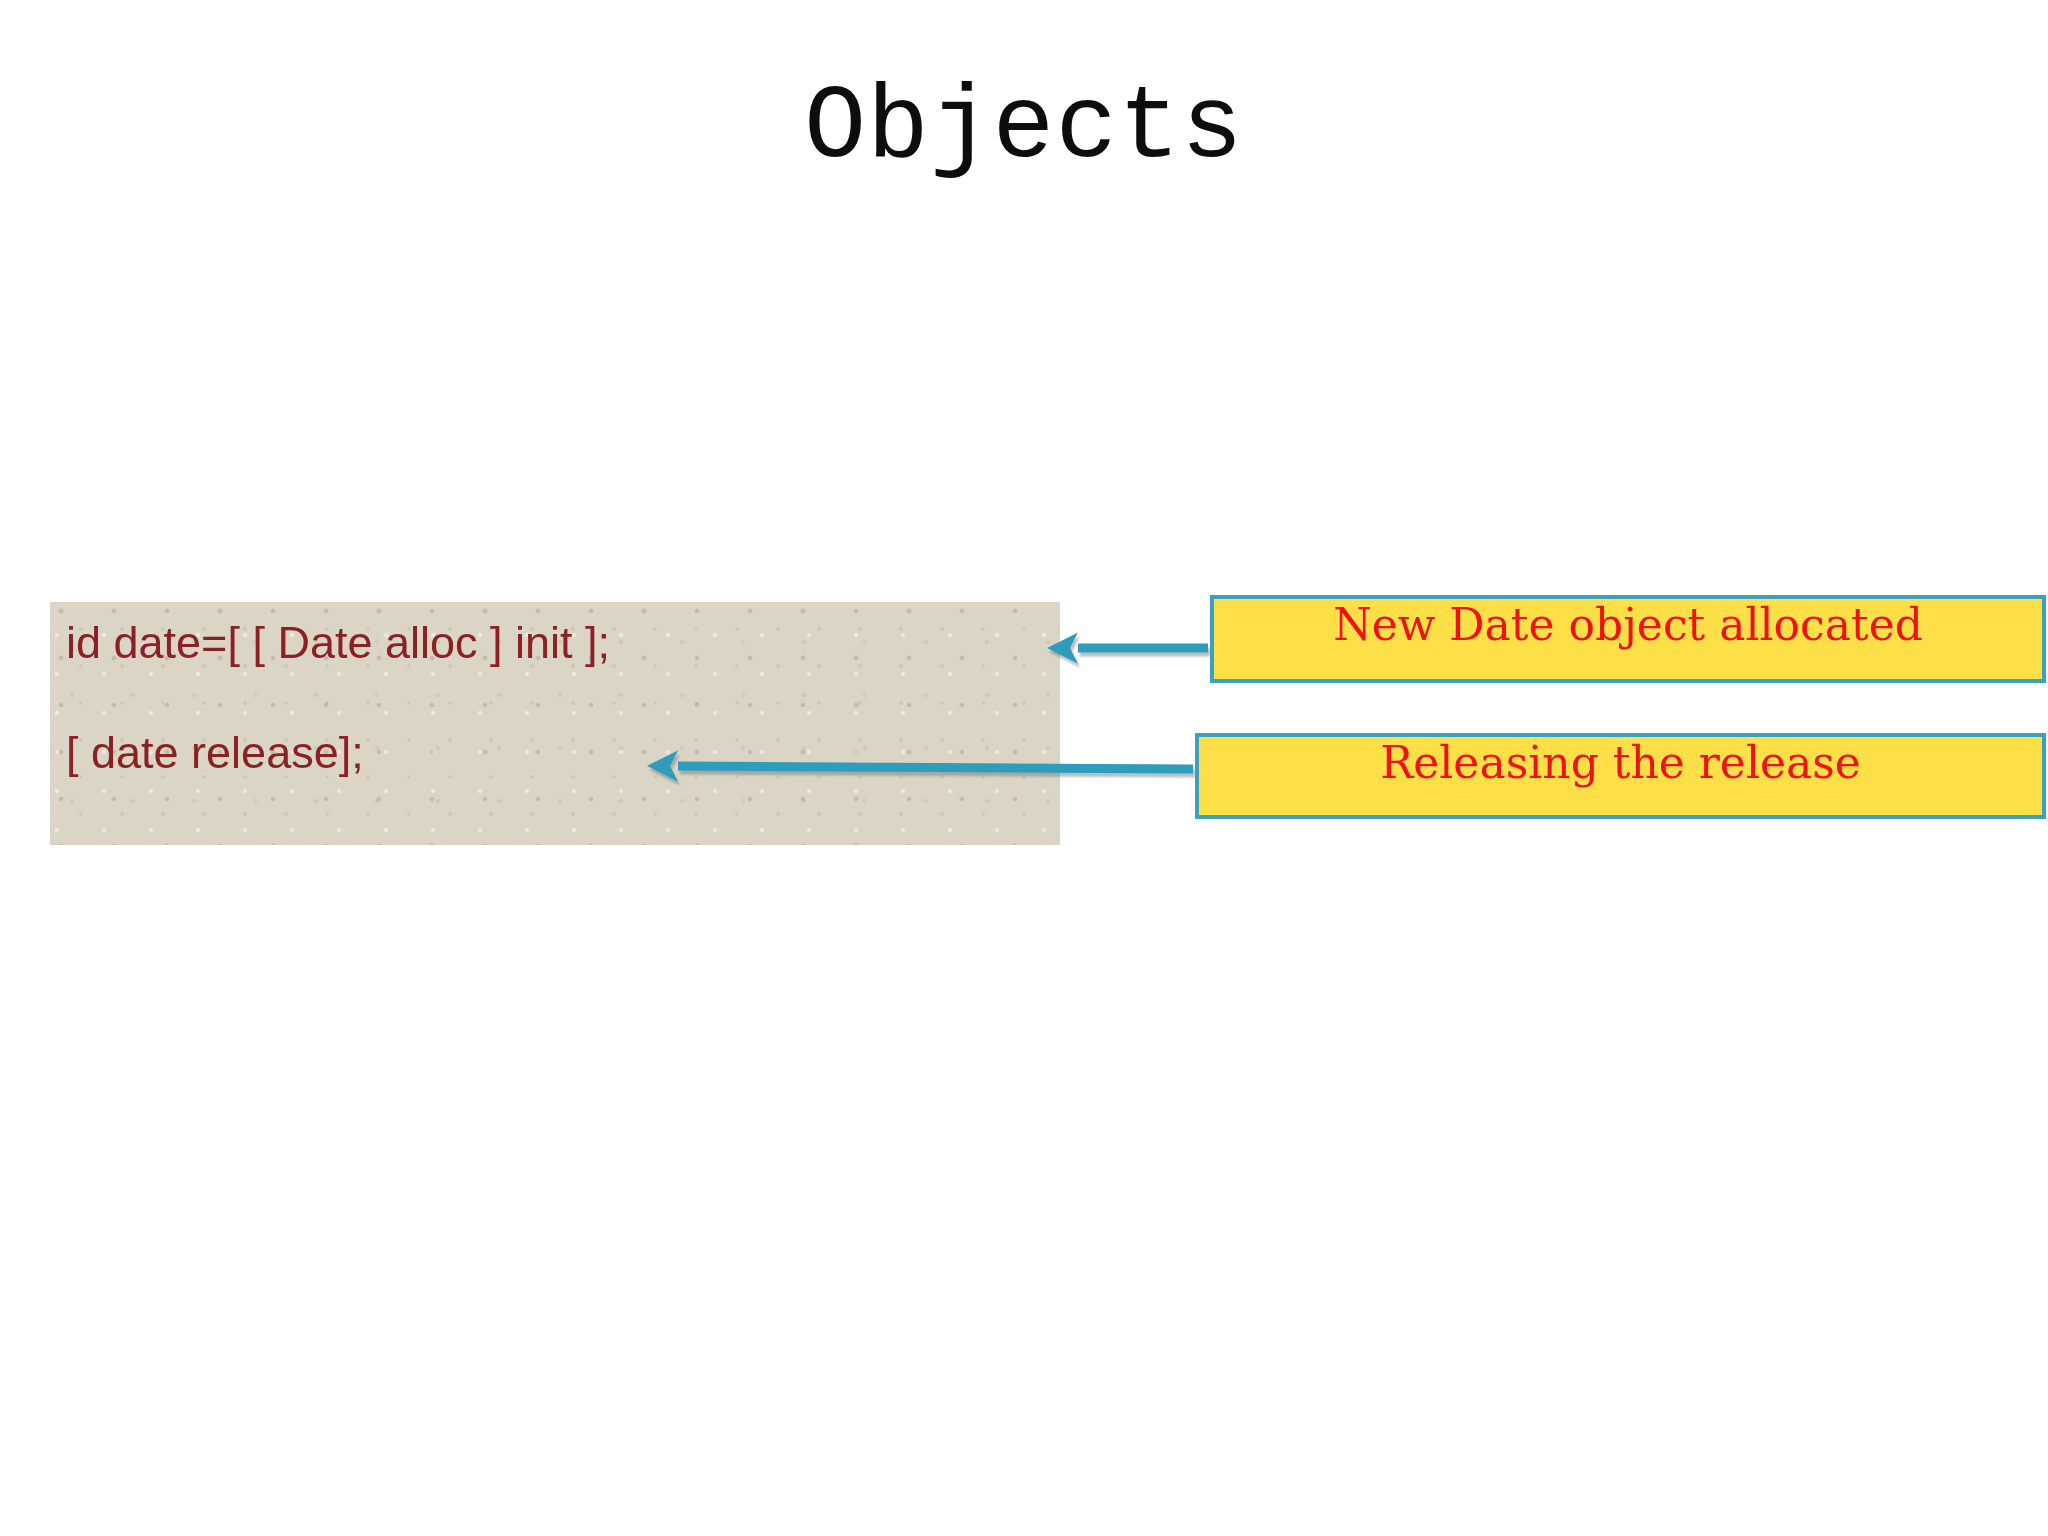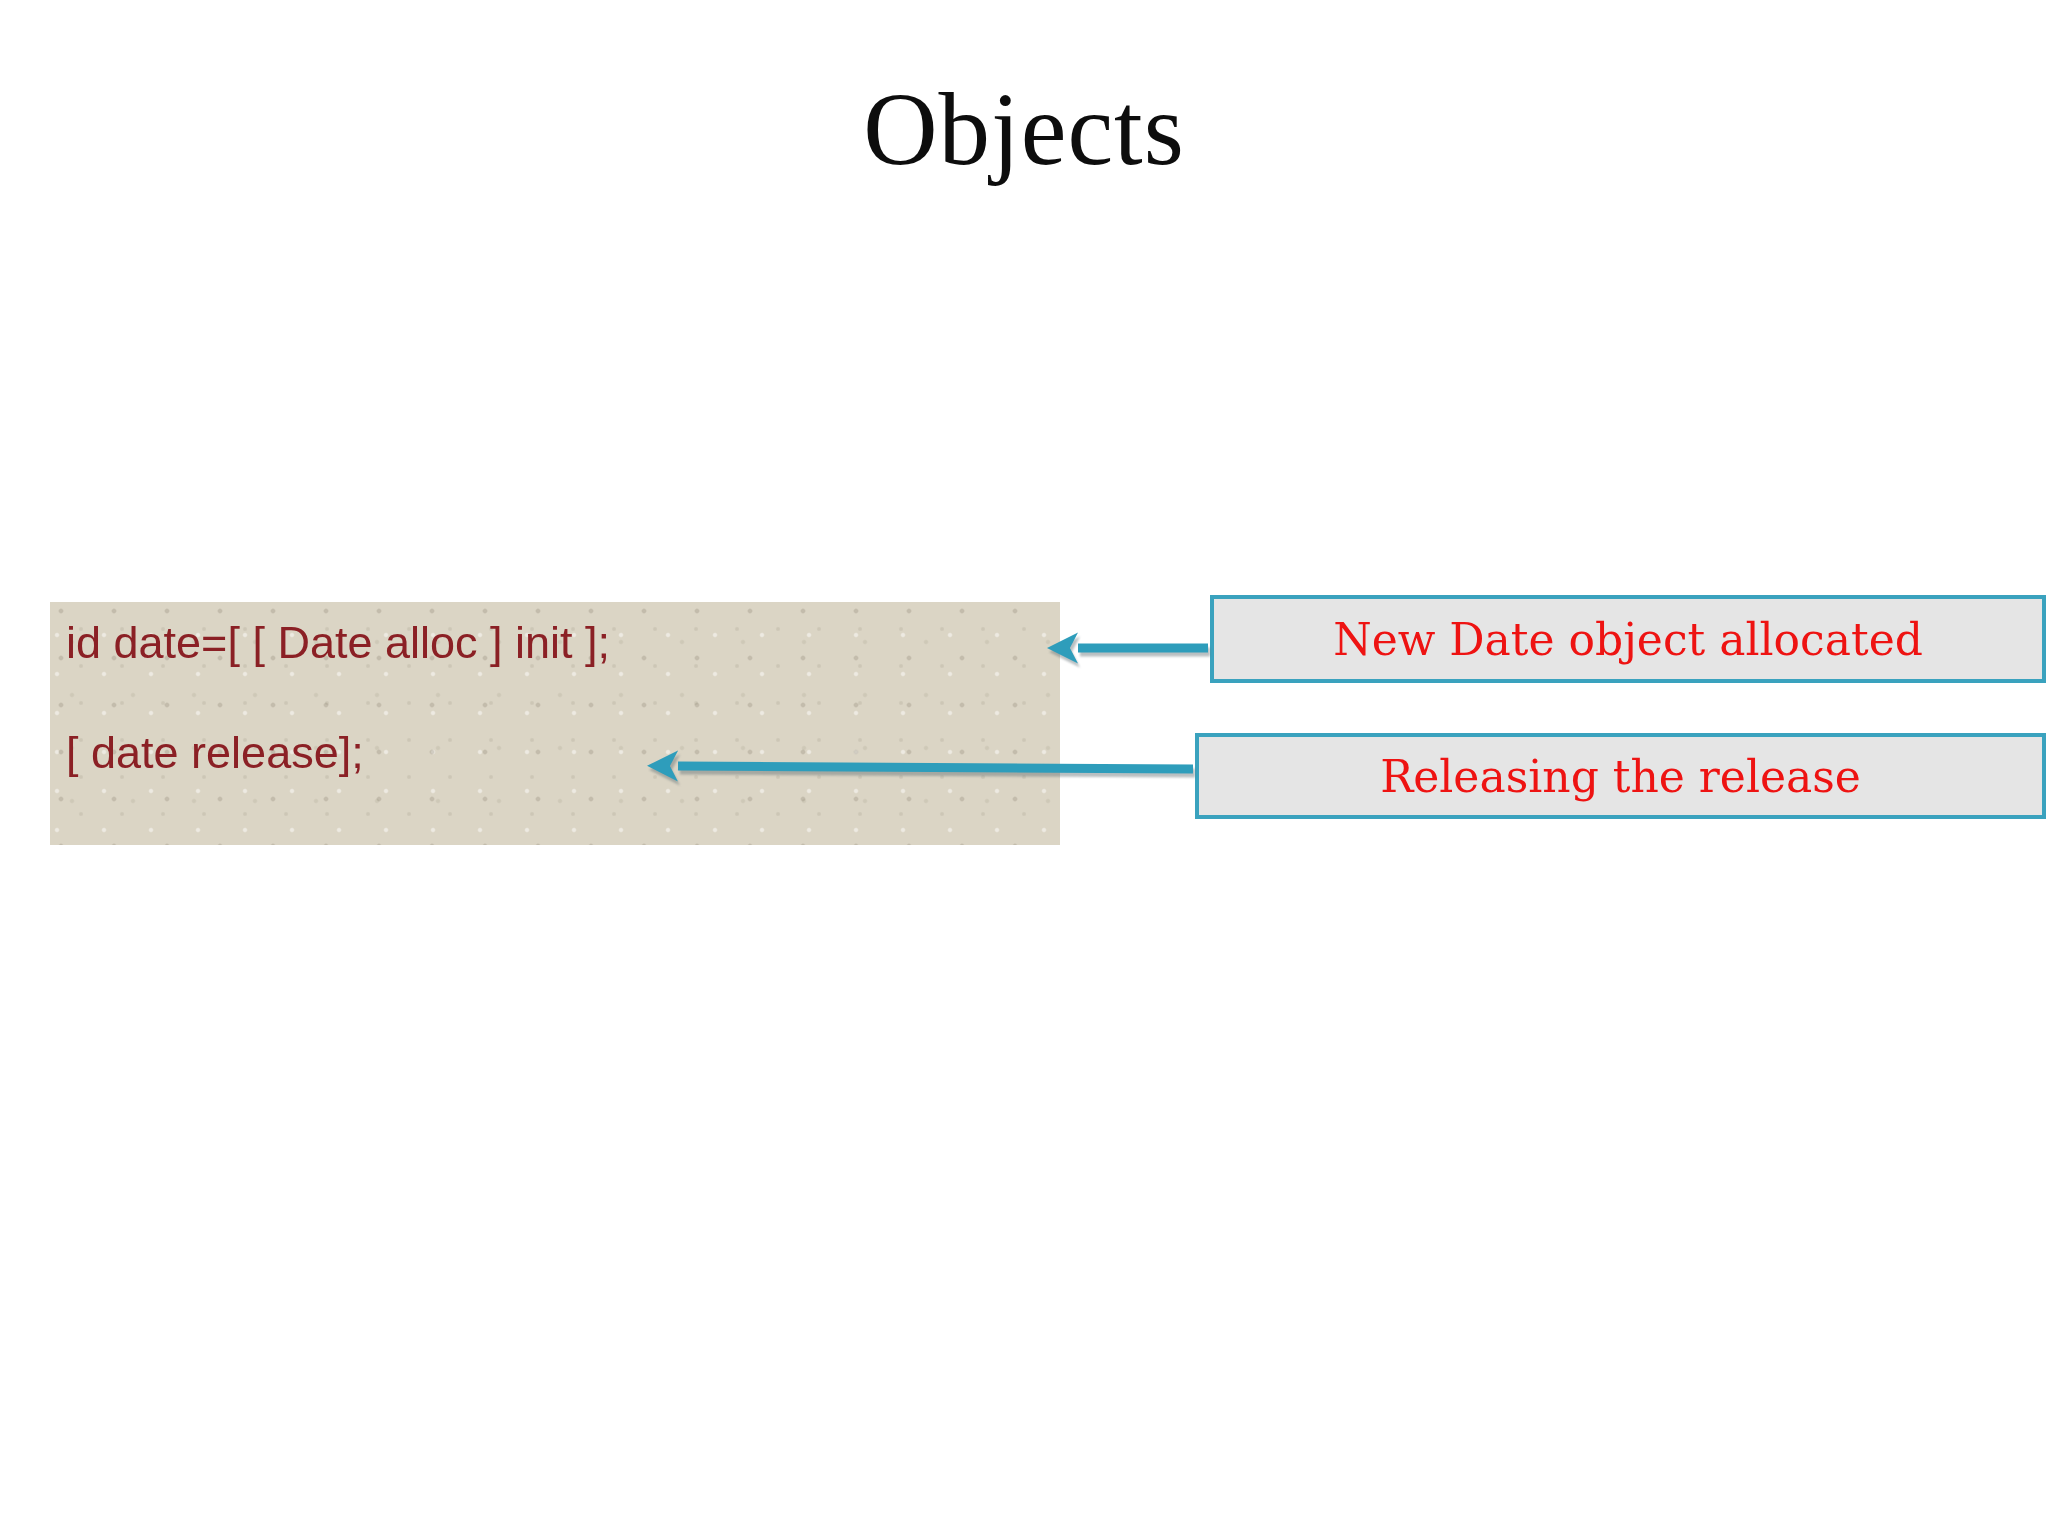--- a/index.html
+++ b/index.html
@@ -17,21 +17,21 @@
     position:relative;
     width:2048px;height:1536px;
     background:var(--slide-bg);
     overflow:hidden;
     font-family:"Liberation Sans",sans-serif;
   }
   .slide-title{
     position:absolute;
     left:0;top:70px;width:2048px;
     text-align:center;
-    font-family:Liberation Serif, serif;
+    font-family:Liberation Mono, monospace;
     font-weight:400;
     font-size:103px;
     line-height:1.15;
     color:var(--title-color);
     letter-spacing:1px;
   }
   .code-block{
     position:absolute;
     left:50px;top:602px;
     width:1010px;height:243px;
@@ -51,23 +51,23 @@
     font-family:Liberation Sans, sans-serif;
     font-size:45px;
     line-height:55px;
     height:55px;
     white-space:pre;
     color:var(--code-text);
   }
   .callout{
     position:absolute;
     border:4px solid var(--callout-border);
-    background:#e5e5e5;
+    background:#fde047;
     display:flex;
-    align-items:center;
+    align-items:flex-start;
     justify-content:center;
   }
   .callout-allocated{
     left:1210px;top:595px;
     width:836px;height:88px;
   }
   .callout-release{
     left:1195px;top:733px;
     width:851px;height:86px;
   }

